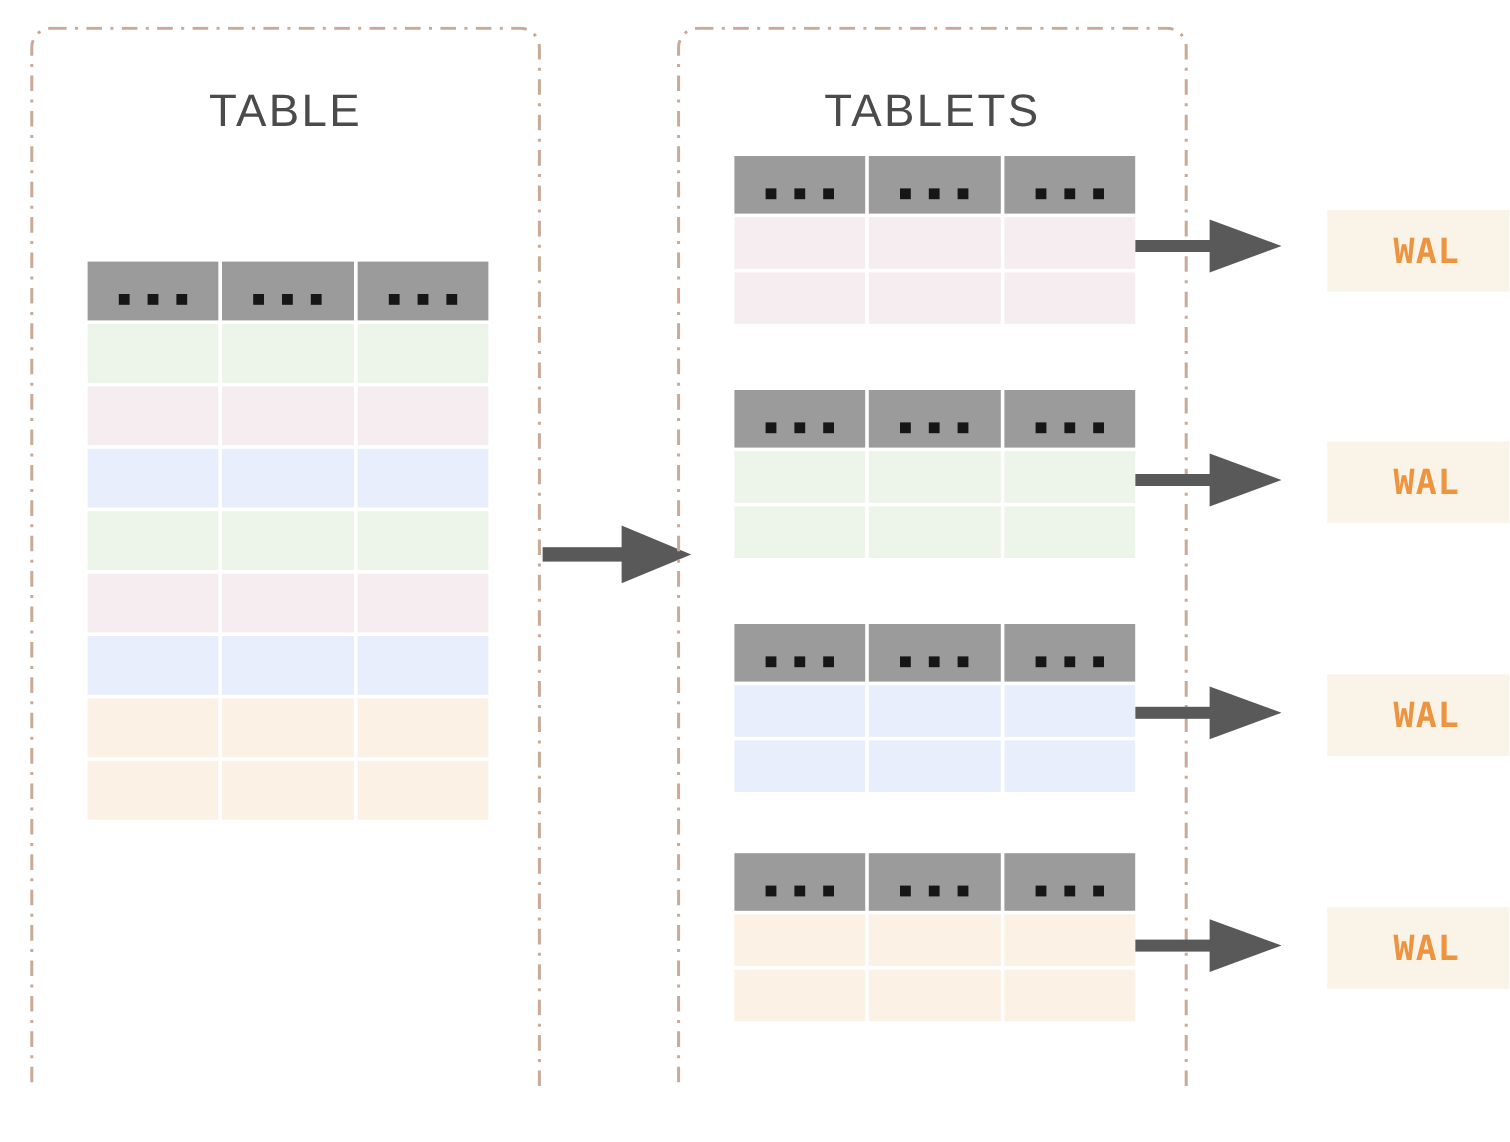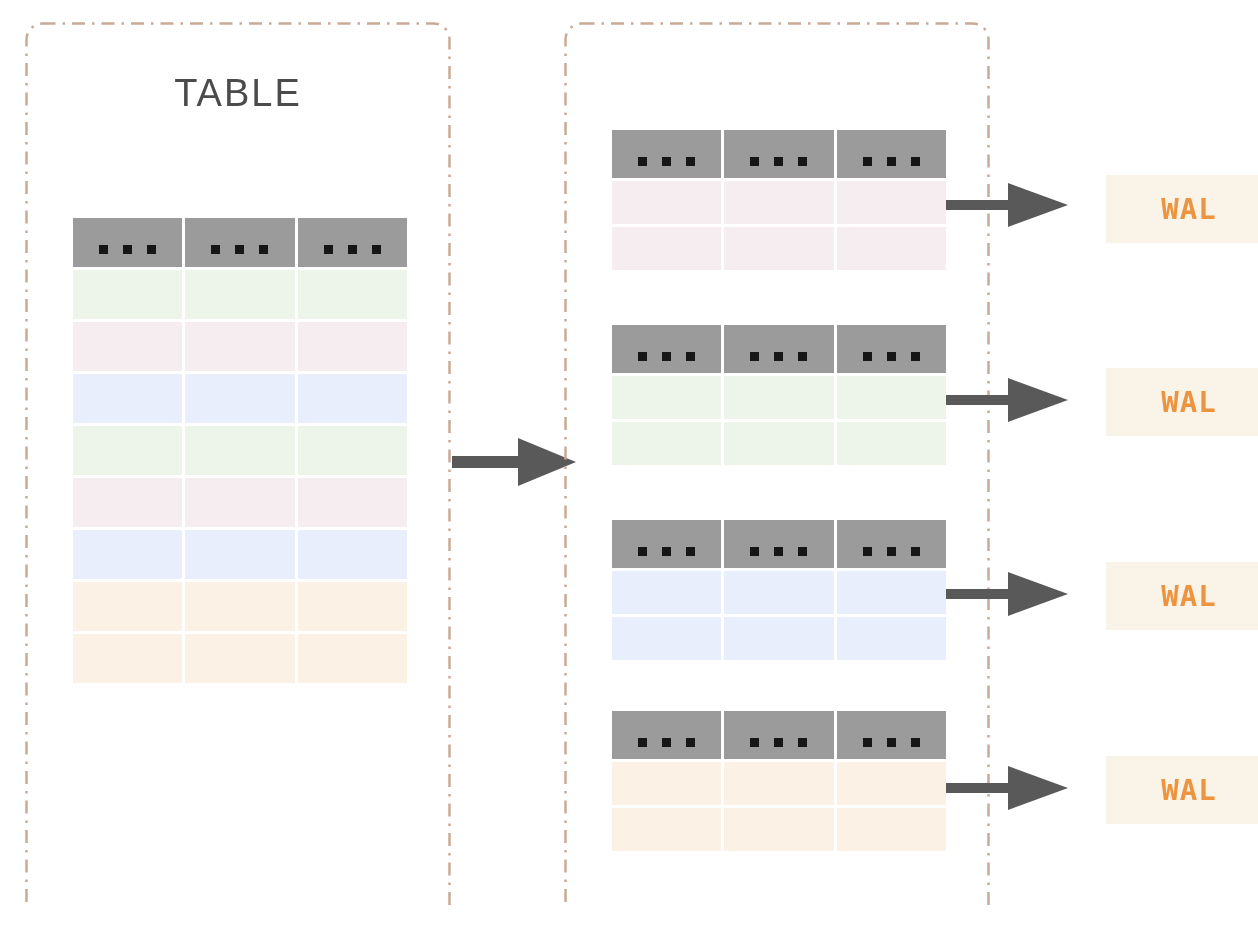--- a/index.html
+++ b/index.html
@@ -116,20 +116,21 @@
 
   <svg class="arrow" style="left:452px; top:430px;" width="124" height="64">
     <rect class="arrow-fill" x="0" y="26" width="72" height="12"></rect>
     <polygon class="arrow-fill" points="66,8 124,32 66,56"></polygon>
   </svg>
 
   <section class="panel panel-right">
     <svg class="border-svg" viewBox="0 0 426 908">
       <rect x="1.5" y="1.5" width="423" height="905" rx="16" fill="none" stroke="var(--c-border)" stroke-width="2.5" stroke-dasharray="13 7 2.5 7"></rect>
     </svg>
+    <h2 class="panel-title">TABLETS</h2>
     <div id="tablets-holder">
         <div class="data-table" style="top: 108px;">
           <div class="t-row">
             <div class="t-cell header-cell tablet-header-cell">
               <span class="dot"></span>
               <span class="dot"></span>
               <span class="dot"></span>
             </div>
             <div class="t-cell header-cell tablet-header-cell">
               <span class="dot"></span>

